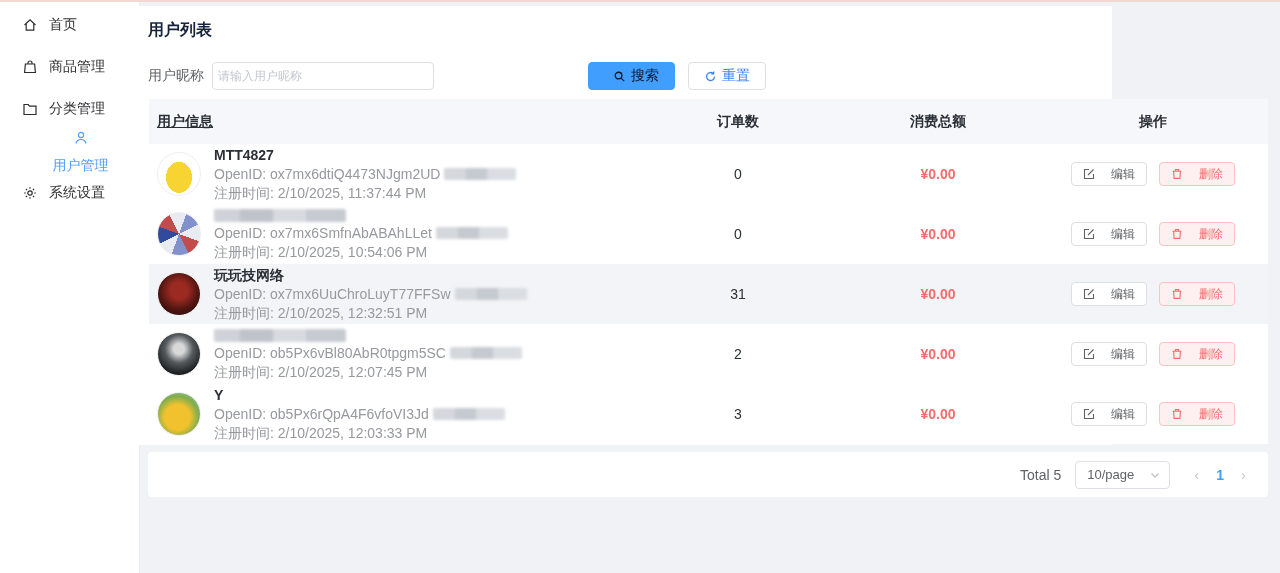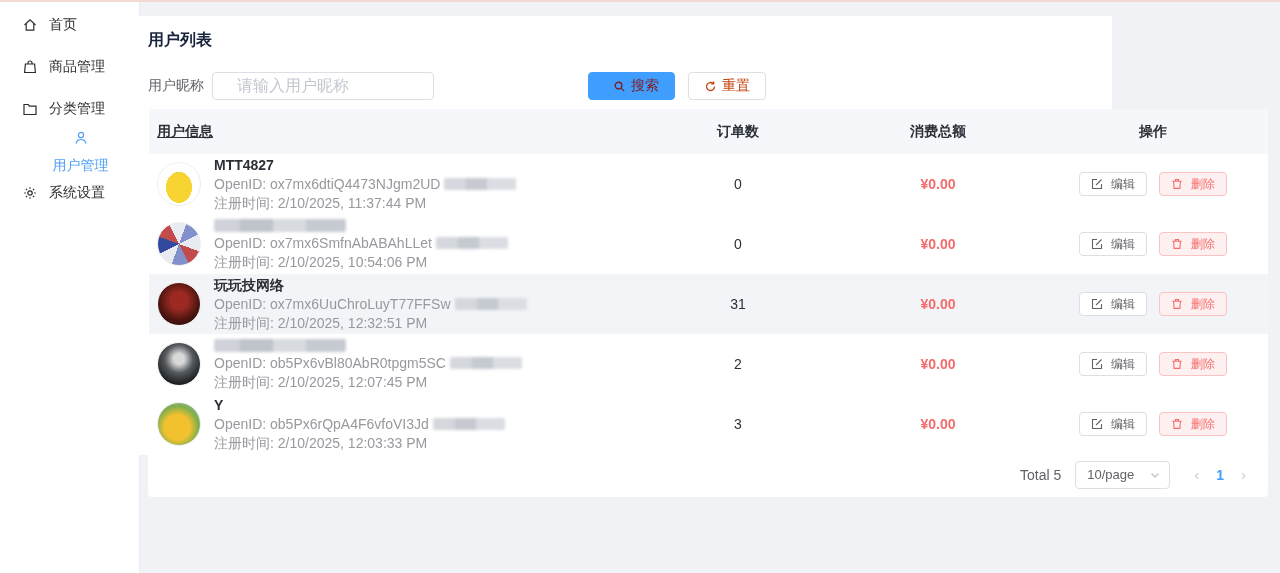--- a/index.html
+++ b/index.html
@@ -24,40 +24,40 @@
   .menu-item {
     height:42px; display:flex; align-items:center; gap:11px;
     padding-left:22px; font-size:14px; color:#303133; cursor:pointer;
   }
   .menu-item .mi-icon { width:16px; height:16px; color:#2c2c2c; flex:0 0 16px; }
   .menu-item.active { color:#4f9ef8;flex-direction:column; }
   .menu-item.active .mi-icon { color:#4f9ef8; }
 
   
   .main-card {
-    position:absolute; left:136px; top:16px; width:976px; height:439px;
+    position:absolute; left:136px; top:6px; width:976px; height:439px;
     background:#ffffff;
   }
   .page-title { position:absolute; left:12px; top:14px; font-size:16px; font-weight:600; color:#17233d; }
 
   .filter-row { position:absolute; left:12px; top:56px; height:28px; display:flex; align-items:center; }
   .filter-label { font-size:14px; color:#606266; margin-right:8px; }
   .filter-input {
     width:222px; height:28px; border:1px solid #dcdfe6; border-radius:4px;
-    padding:0 24px; font-size:16px; color:#606266; outline:none;
+    padding:0 5px; font-size:12px; color:#606266; outline:none;
     font-family:"Liberation Sans","DejaVu Sans",sans-serif;
   }
   .filter-input::placeholder { color:#c3c7cf; }
   .btn {
     height:28px; border-radius:4px; font-size:14px; display:inline-flex;
     align-items:center; gap:5px; padding:0 15px; cursor:pointer; border:1px solid transparent;
     font-family:"Liberation Sans","DejaVu Sans",sans-serif;
   }
-  .btn-primary { background:#409eff; border-color:#409eff; color:#7f1d1d; margin-left:154px;padding-left:24px; }
-  .btn-plain   { background:#ffffff; border-color:#dcdfe6; color:#c2410c; margin-left:13px; }
+  .btn-primary { background:#409eff; border-color:#409eff; color:#0f172a; margin-left:154px;padding-left:24px; }
+  .btn-plain   { background:#ffffff; border-color:#dcdfe6; color:#3b82f6; margin-left:13px; }
   .btn .b-icon { width:13px; height:13px; }
 
   
   .table { position:absolute; left:13px; top:93px; width:1119px; }
   .t-head {
     display:flex; align-items:center; height:45px; background:#f5f7fa;
     font-size:14px; font-weight:700; color:#2b2f36;
   }
   .t-row { display:flex; align-items:center; height:60px; background:#ffffff; }
   .t-row.highlight { background:#f2f4f7; }
@@ -88,21 +88,21 @@
   .blur-tail {
     display:inline-block; width:72px; height:12px; margin-left:4px; border-radius:2px;
     background:linear-gradient(90deg,#d4d7dc 0 30%,#c5c9d0 0 60%,#dadde2 0);
     filter:blur(1.6px);
   }
   .orders-num { font-size:14px; color:#2b2f36; }
   .amount { font-size:14px; font-weight:600; color:#f56c6c; }
 
   .btn-mini {
     height:24px; border-radius:4px; font-size:12px; display:inline-flex; align-items:center;
-    gap:8px; padding:0 11px; cursor:pointer;
+    gap:16px; padding:0 11px; cursor:pointer;
     font-family:"Liberation Sans","DejaVu Sans",sans-serif;
   }
   .btn-edit { background:#ffffff; border:1px solid #dcdfe6; color:#606266; }
   .btn-delete { background:#fef0f0; border:1px solid #fbc4c4; color:#f56c6c; }
   .btn-mini .b-icon { width:12px; height:12px; }
 
   
   .pagination-card {
     position:absolute; left:148px; top:452px; width:1120px; height:45px;
     background:#ffffff; border-radius:4px;

